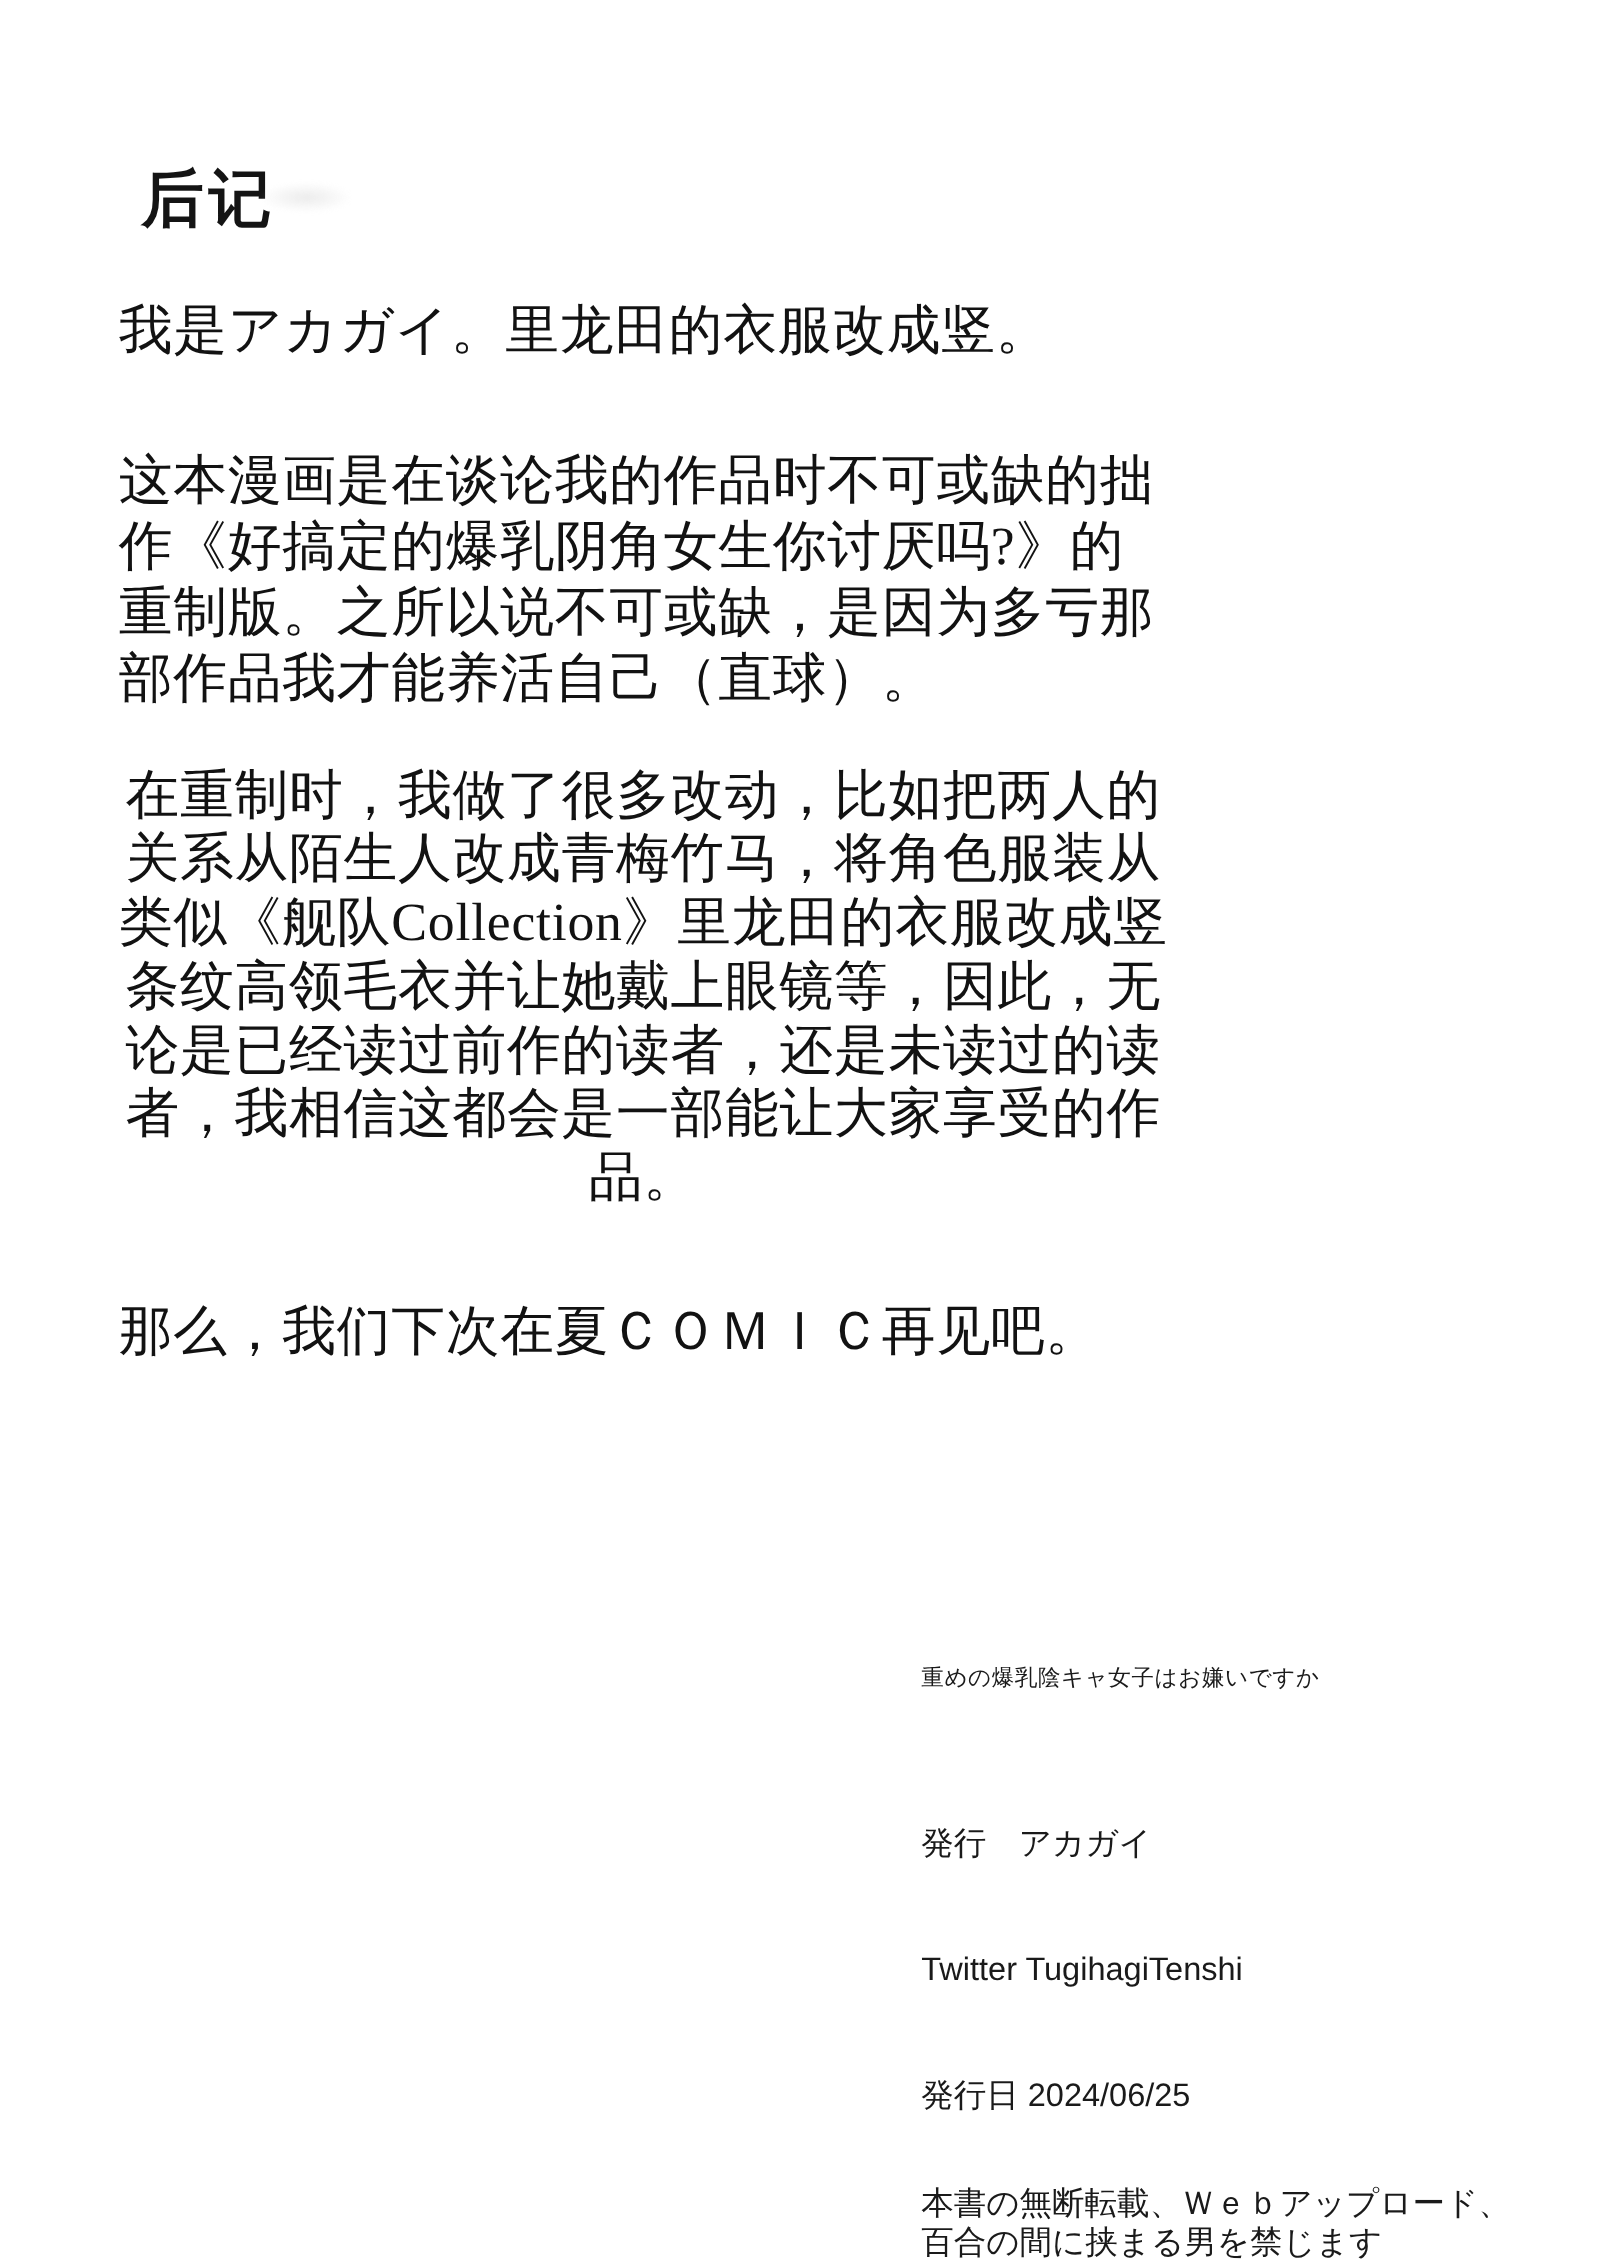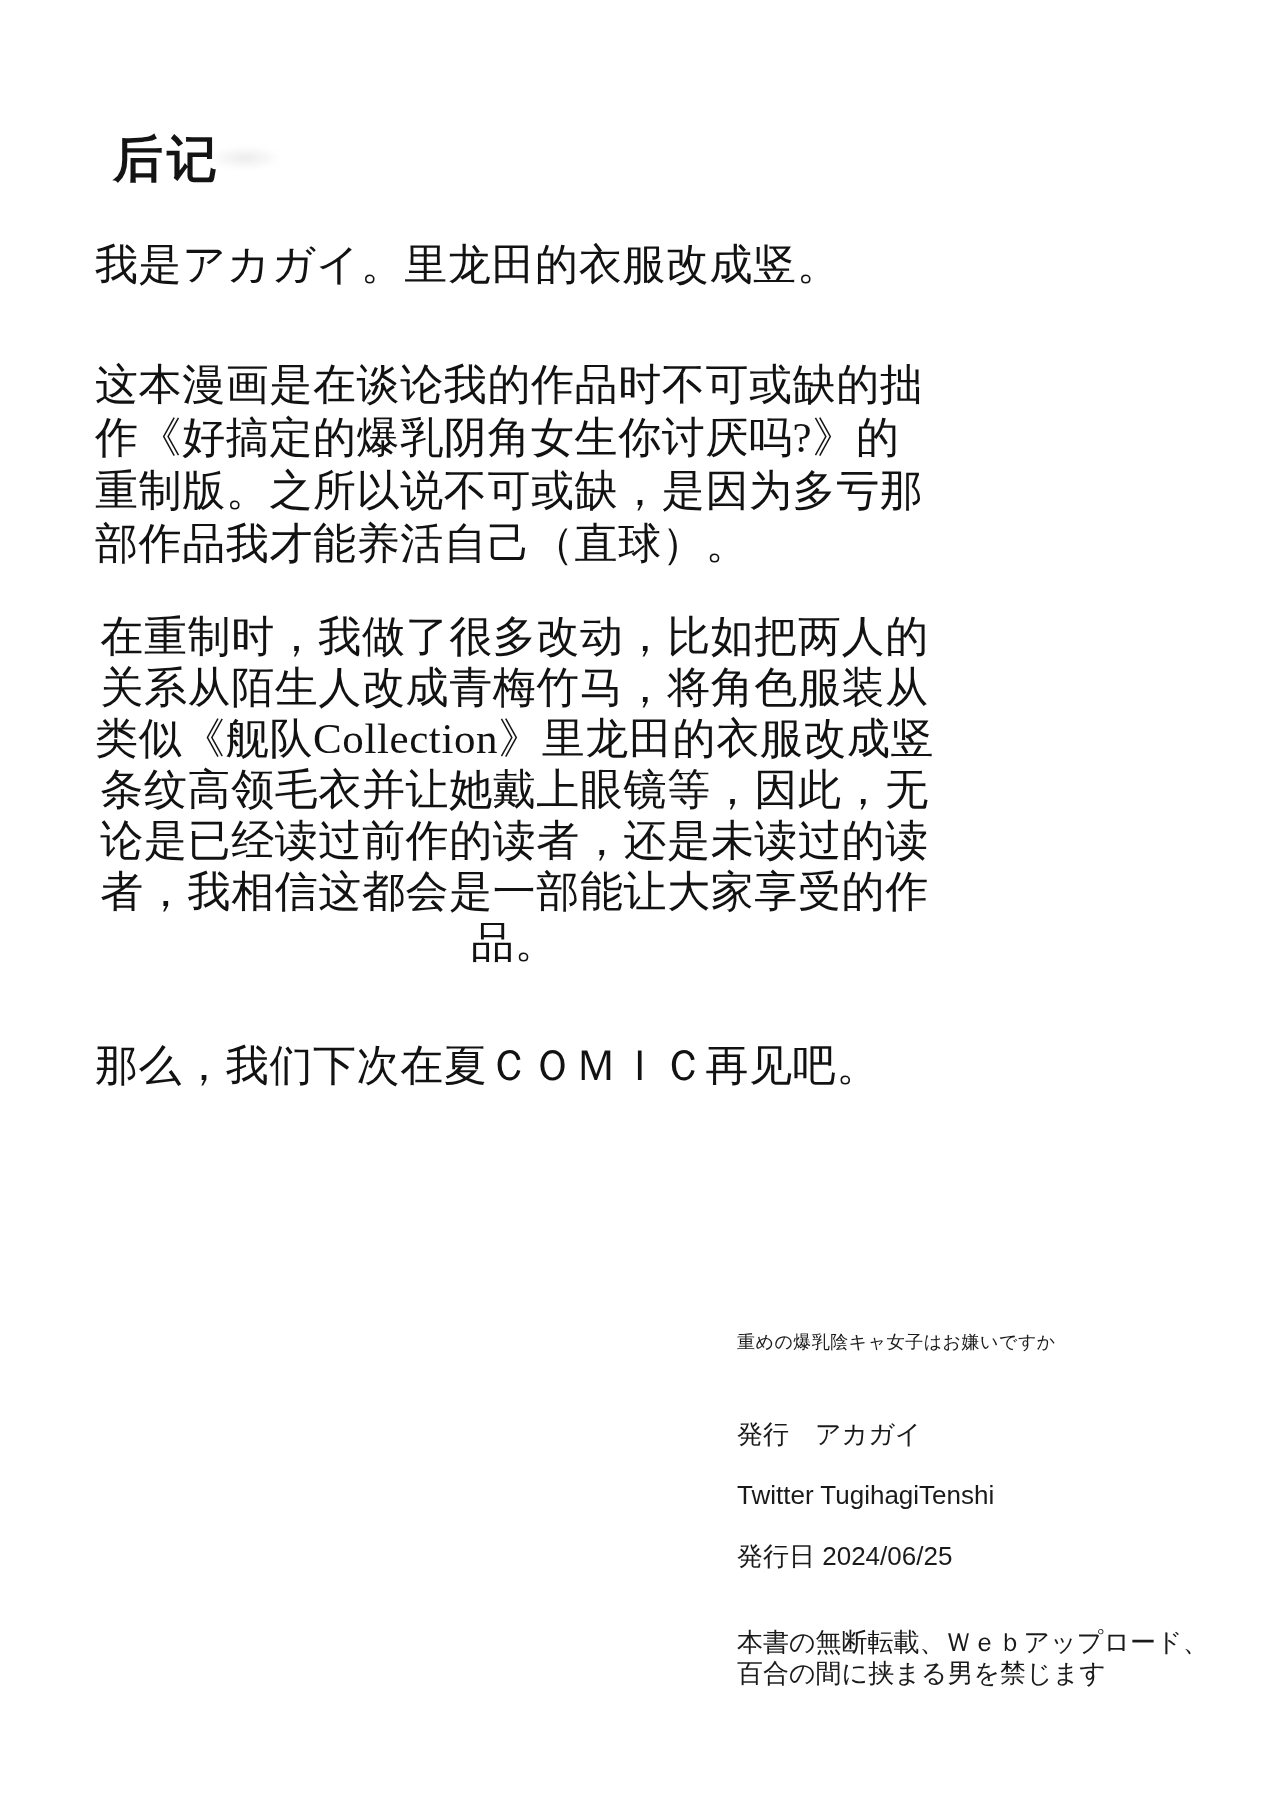--- a/index.html
+++ b/index.html
@@ -63,21 +63,21 @@
     margin: 0 0 34px 0;
     white-space: nowrap;
   }
   .colophon-lines {
     font-size: 26px;
     font-weight: 500;
     line-height: 30.5px;
     margin: 0;
     white-space: pre-line;
   }
-  .colophon-line { white-space: nowrap; }
+  .colophon-line { white-space: nowrap; margin-top: 40px; }
   .colophon-disclaimer {
     margin-top: 25px;
     font-size: 26px;
     font-weight: 500;
     line-height: 31px;
     white-space: pre-line;
   }
 </style>
 </head>
 <body>

